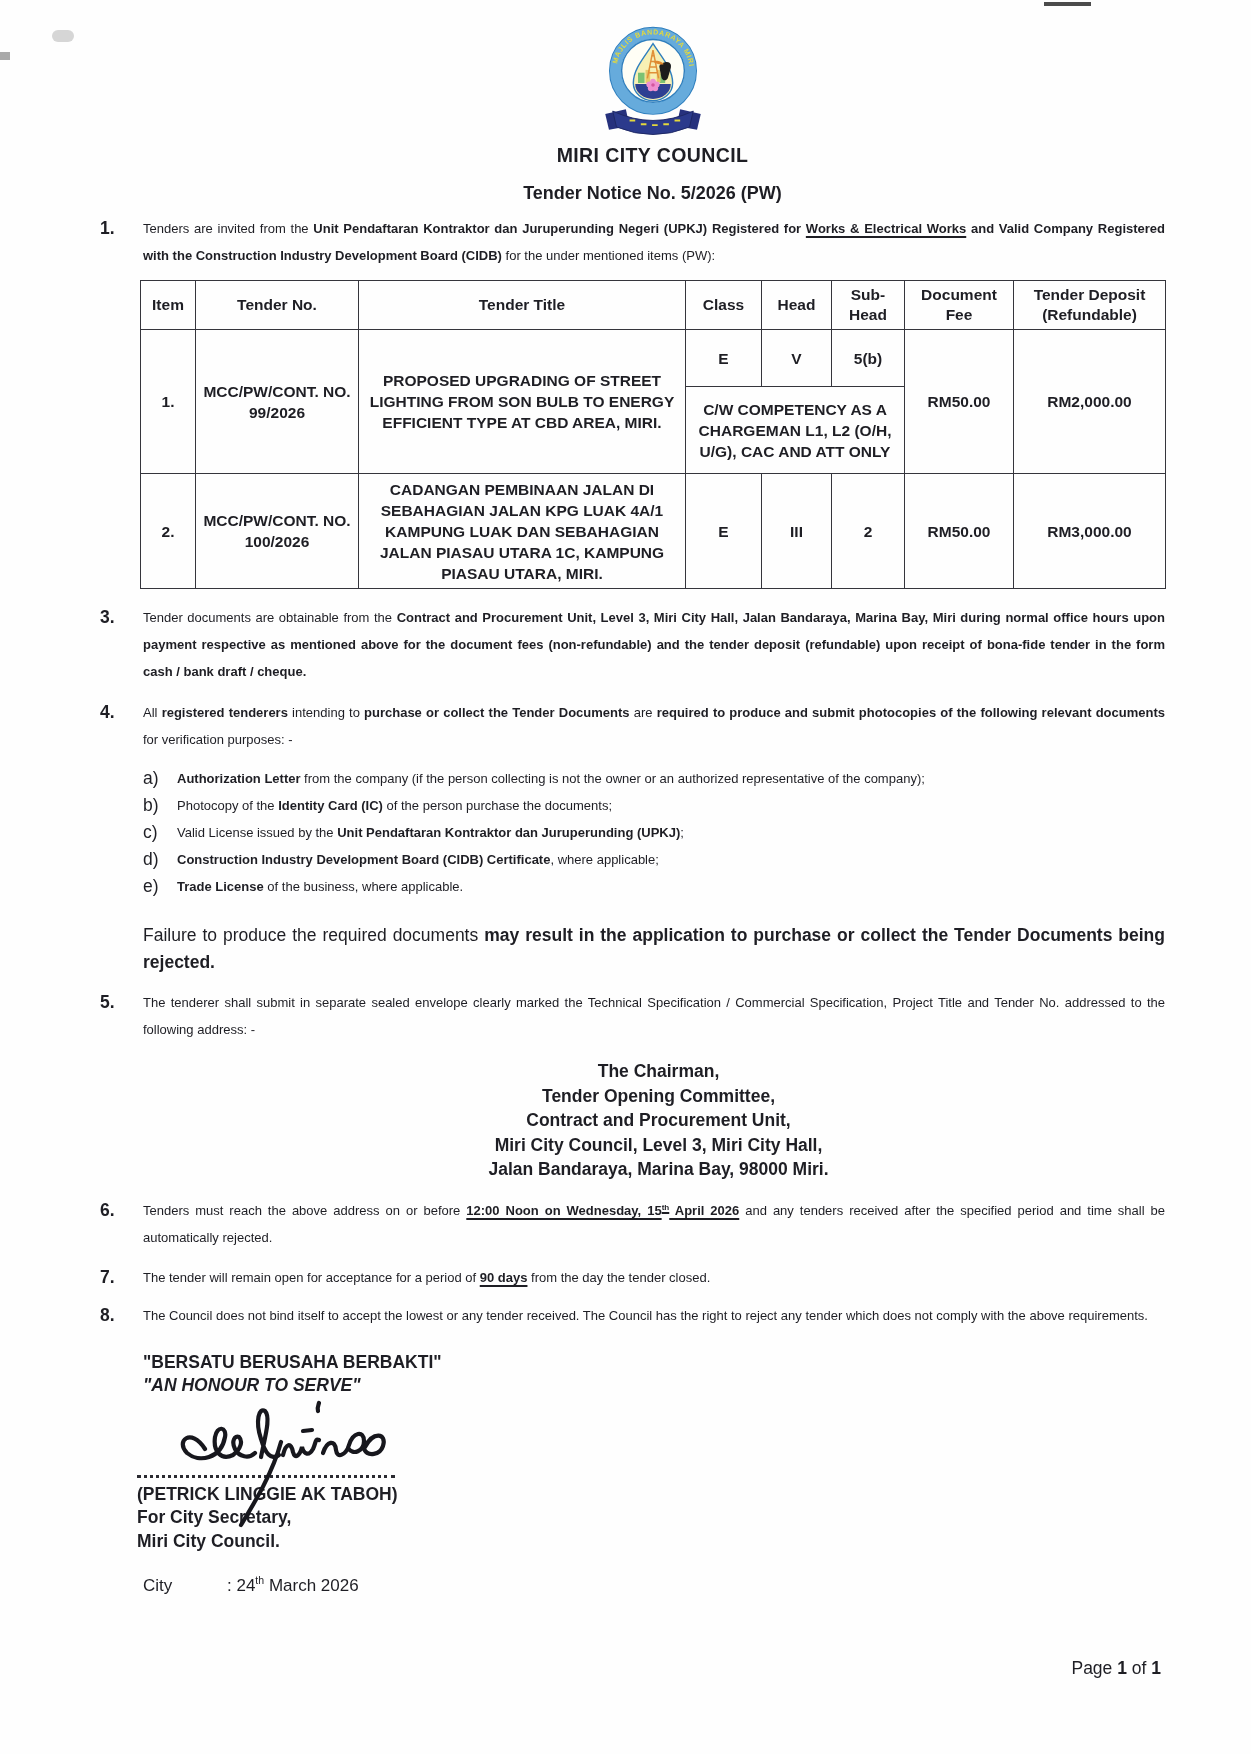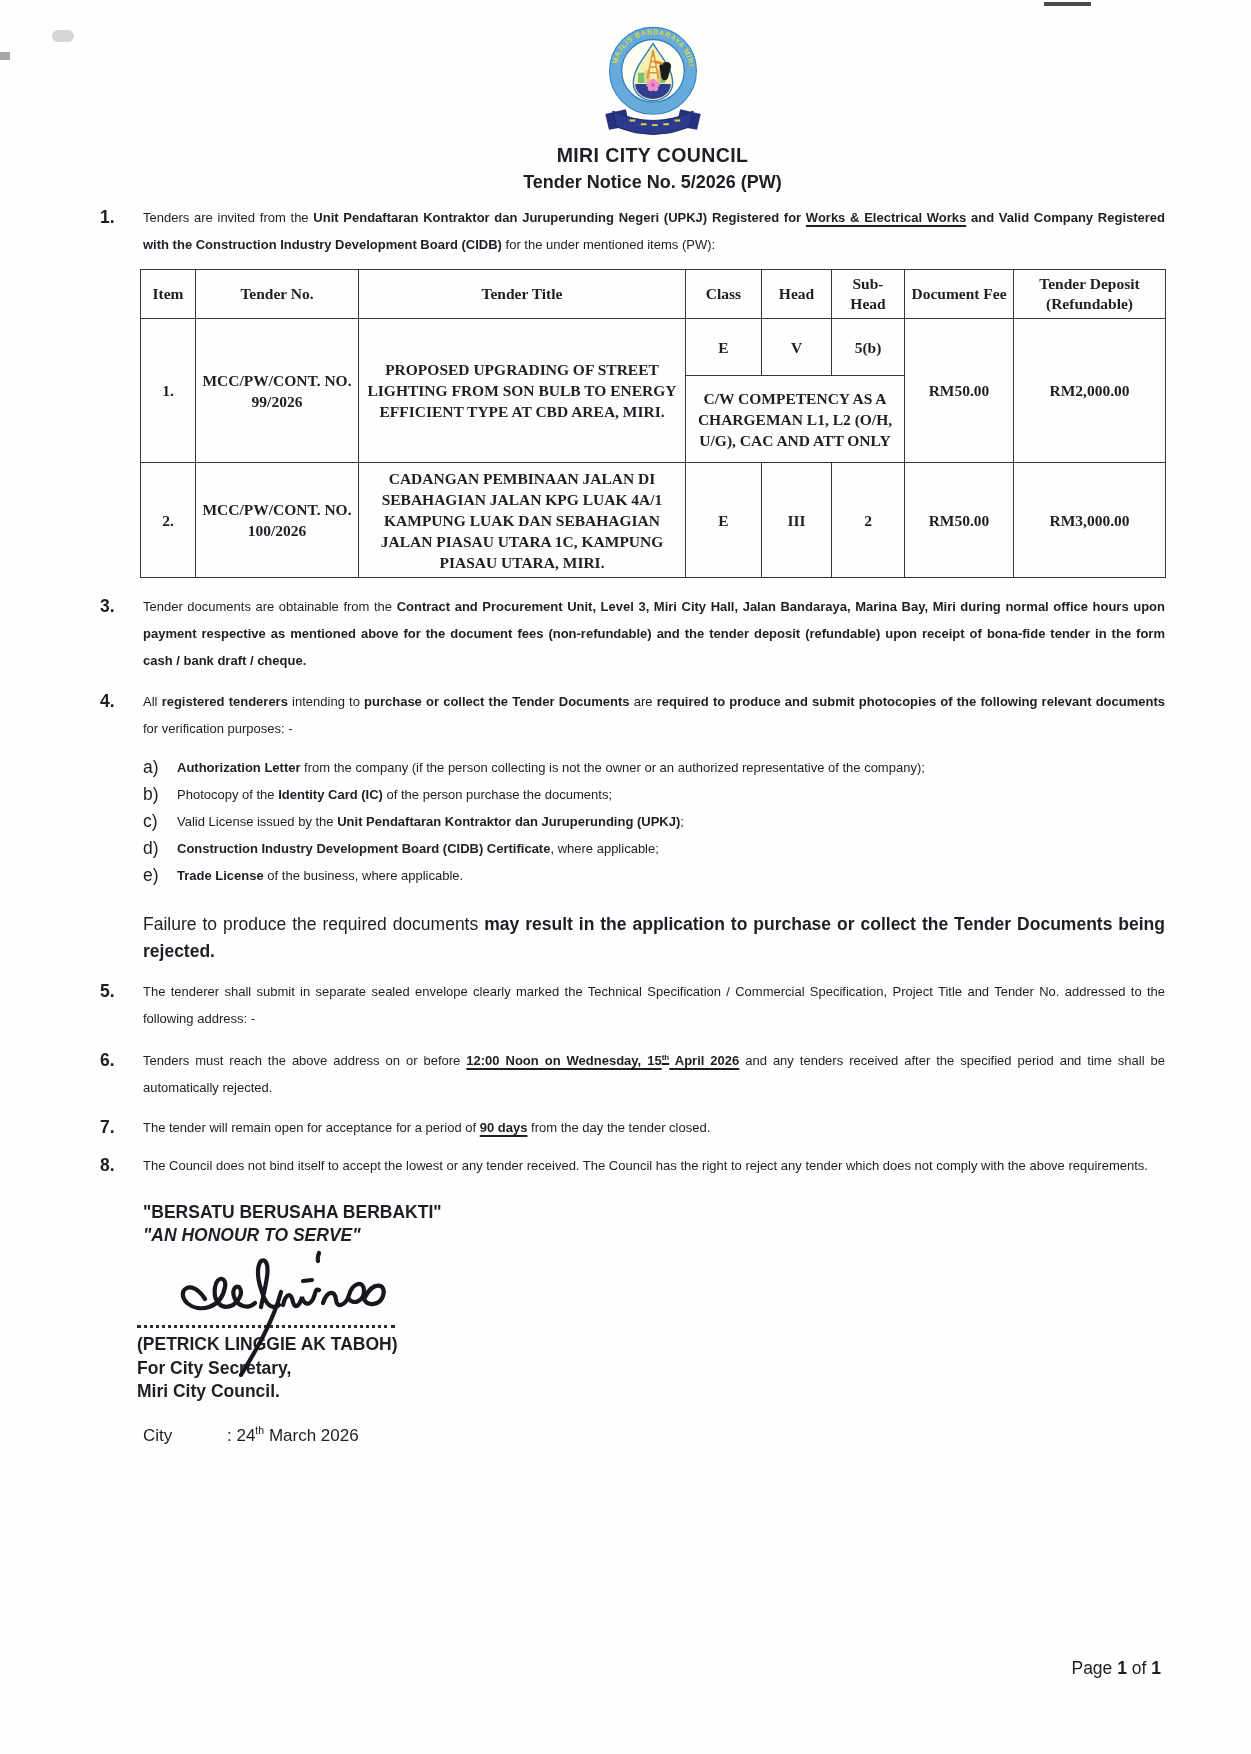--- a/index.html
+++ b/index.html
@@ -5,30 +5,30 @@
   html,body{margin:0;padding:0;background:#9a9a9a;}
   .page{
     position:relative;width:1251px;height:1754px;background:#fefefe;
     font-family:"Liberation Sans","DejaVu Sans",sans-serif;color:#1e1e24;
     margin:0 auto;overflow:hidden;
   }
   .artifact{position:absolute;}
   .header{padding-top:24px;padding-left:140px;padding-right:86px;text-align:center;}
   .logo{display:block;margin:0 auto;width:122px;height:118px;}
   .t1{font-size:19.5px;font-weight:bold;letter-spacing:.4px;margin-top:2px;}
-  .t2{font-size:18px;font-weight:bold;margin-top:5px;}
+  .t2{font-size:18px;font-weight:bold;margin-top:16px;}
   .content{padding:6px 86px 0 100px;}
   .para{display:flex;}
   .pnum{flex:none;width:43px;font-weight:bold;font-size:17.5px;line-height:27px;}
   .ptxt{flex:1;font-size:13px;line-height:27px;text-align:justify;}
   .plain{margin-left:43px;font-size:17.5px;line-height:27px;text-align:justify;}
   .sg-b{font-weight:bold;}
   .sg-u{text-decoration:underline;text-decoration-thickness:2px;text-underline-offset:3px;}
   sup{font-size:.62em;line-height:0;}
-  table.tender{border-collapse:collapse;margin:11px 0 0 40px;width:1025px;table-layout:fixed;font-family:Liberation Serif, serif;}
+  table.tender{border-collapse:collapse;margin:11px 0 0 40px;width:1025px;table-layout:fixed;}
   table.tender td,table.tender th{
     border:1.6px solid #35353c;font-size:15.5px;line-height:21px;
     text-align:center;vertical-align:middle;padding:2px 6px;font-weight:bold;color:#1e1e24;
   }
   table.tender th{line-height:20px;}
   td.just{text-align:justify;padding:2px 11px;line-height:22px;}
   .address{margin-left:52px;margin-top:16px;text-align:center;font-weight:bold;font-size:17.5px;line-height:24.5px;}
   .motto{margin-left:43px;margin-top:22px;font-weight:bold;font-size:17.5px;line-height:23px;}
   .motto .m2{font-style:italic;}
   .sigzone{position:relative;margin-left:37px;height:155px;}
@@ -181,20 +181,27 @@
       </div>
     </div>
 
     <div class="plain" style="margin-top:23px;"><span>Failure to produce the required documents </span><span class="sg-b">may result in the application to purchase or collect the Tender Documents being rejected.</span></div>
 
     <div class="para" style="margin-top:13px;">
       <div class="pnum">5.</div>
       <div class="ptxt"><span>The tenderer shall submit in separate sealed envelope clearly marked the Technical Specification / Commercial Specification, Project Title and Tender No. addressed to the following address: -</span></div>
     </div>
 
+    <div class="address">
+      <div>The Chairman,</div>
+      <div>Tender Opening Committee,</div>
+      <div>Contract and Procurement Unit,</div>
+      <div>Miri City Council, Level 3, Miri City Hall,</div>
+      <div>Jalan Bandaraya, Marina Bay, 98000 Miri.</div>
+    </div>
 
     <div class="para" style="margin-top:15px;">
       <div class="pnum">6.</div>
       <div class="ptxt"><span>Tenders must reach the above address on or before </span><span class="sg-b sg-u">12:00 Noon on Wednesday, 15</span><sup class="sg-b sg-u">th</sup><span class="sg-b sg-u"> April 2026</span><span> and any tenders received after the specified period and time shall be automatically rejected.</span></div>
     </div>
 
     <div class="para" style="margin-top:13px;">
       <div class="pnum">7.</div>
       <div class="ptxt"><span>The tender will remain open for acceptance for a period of </span><span class="sg-b sg-u">90 days</span><span> from the day the tender closed.</span></div>
     </div>

